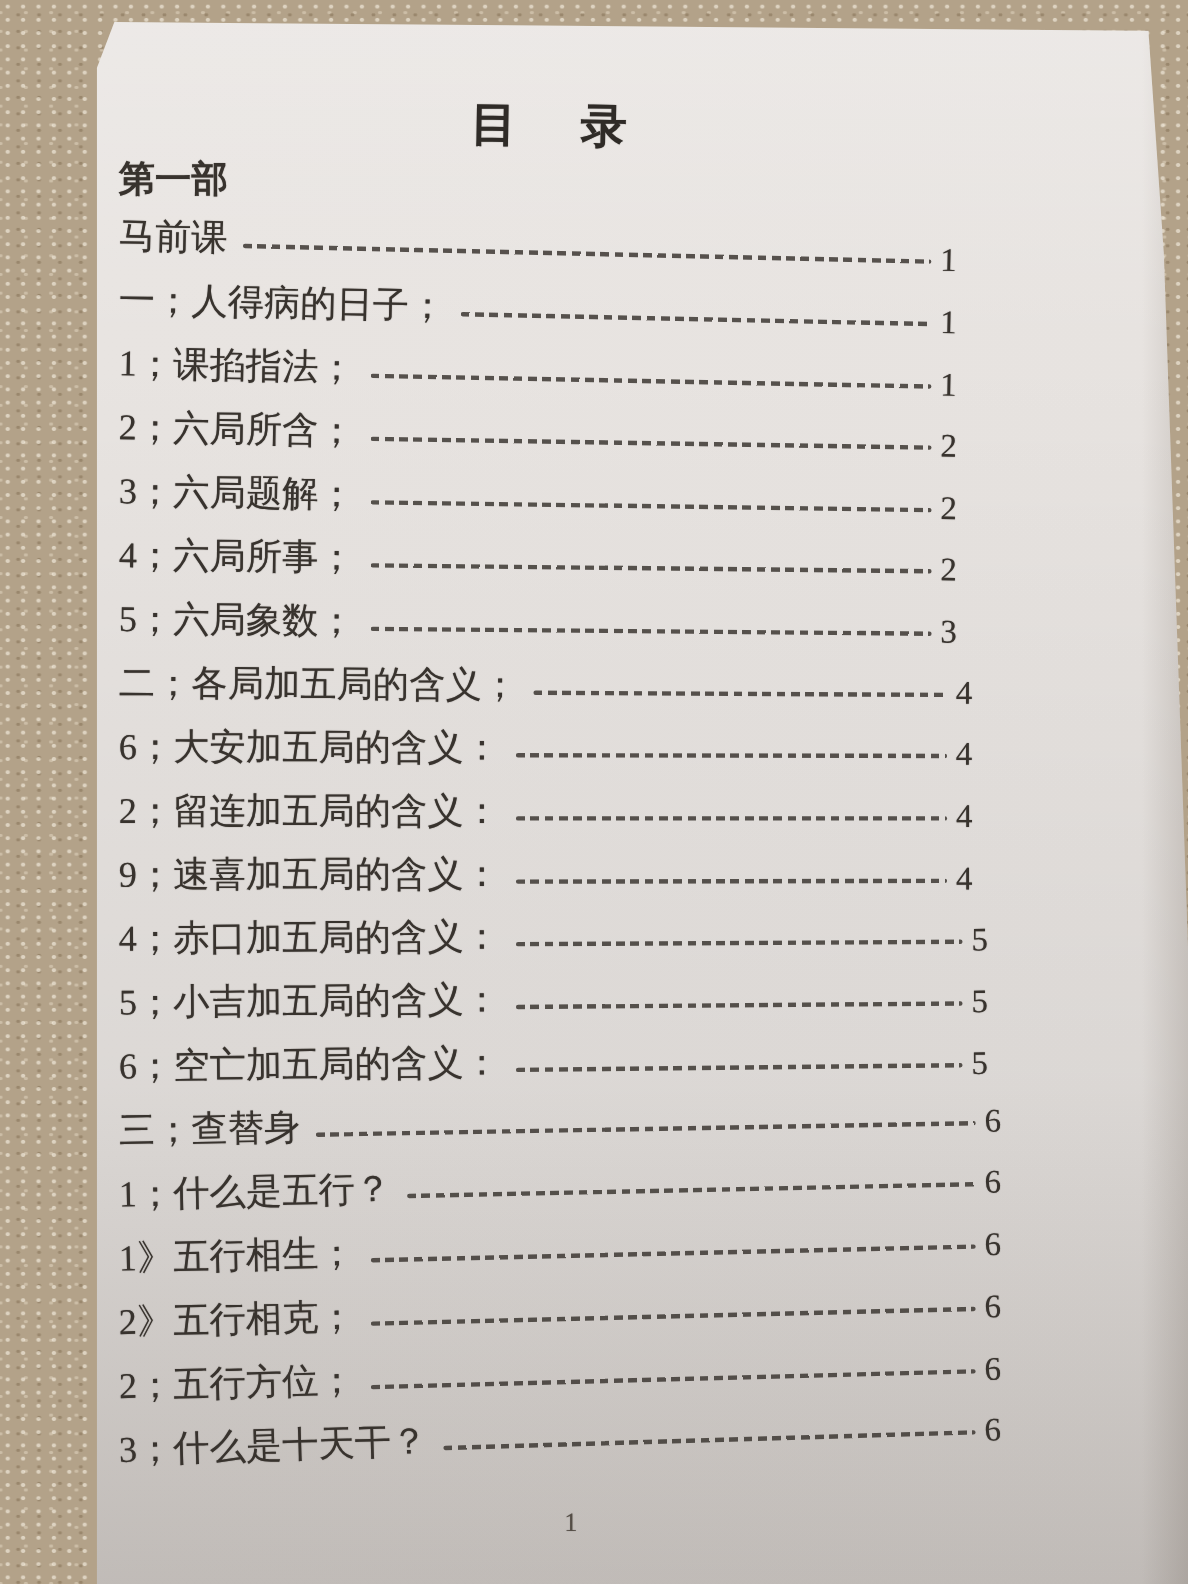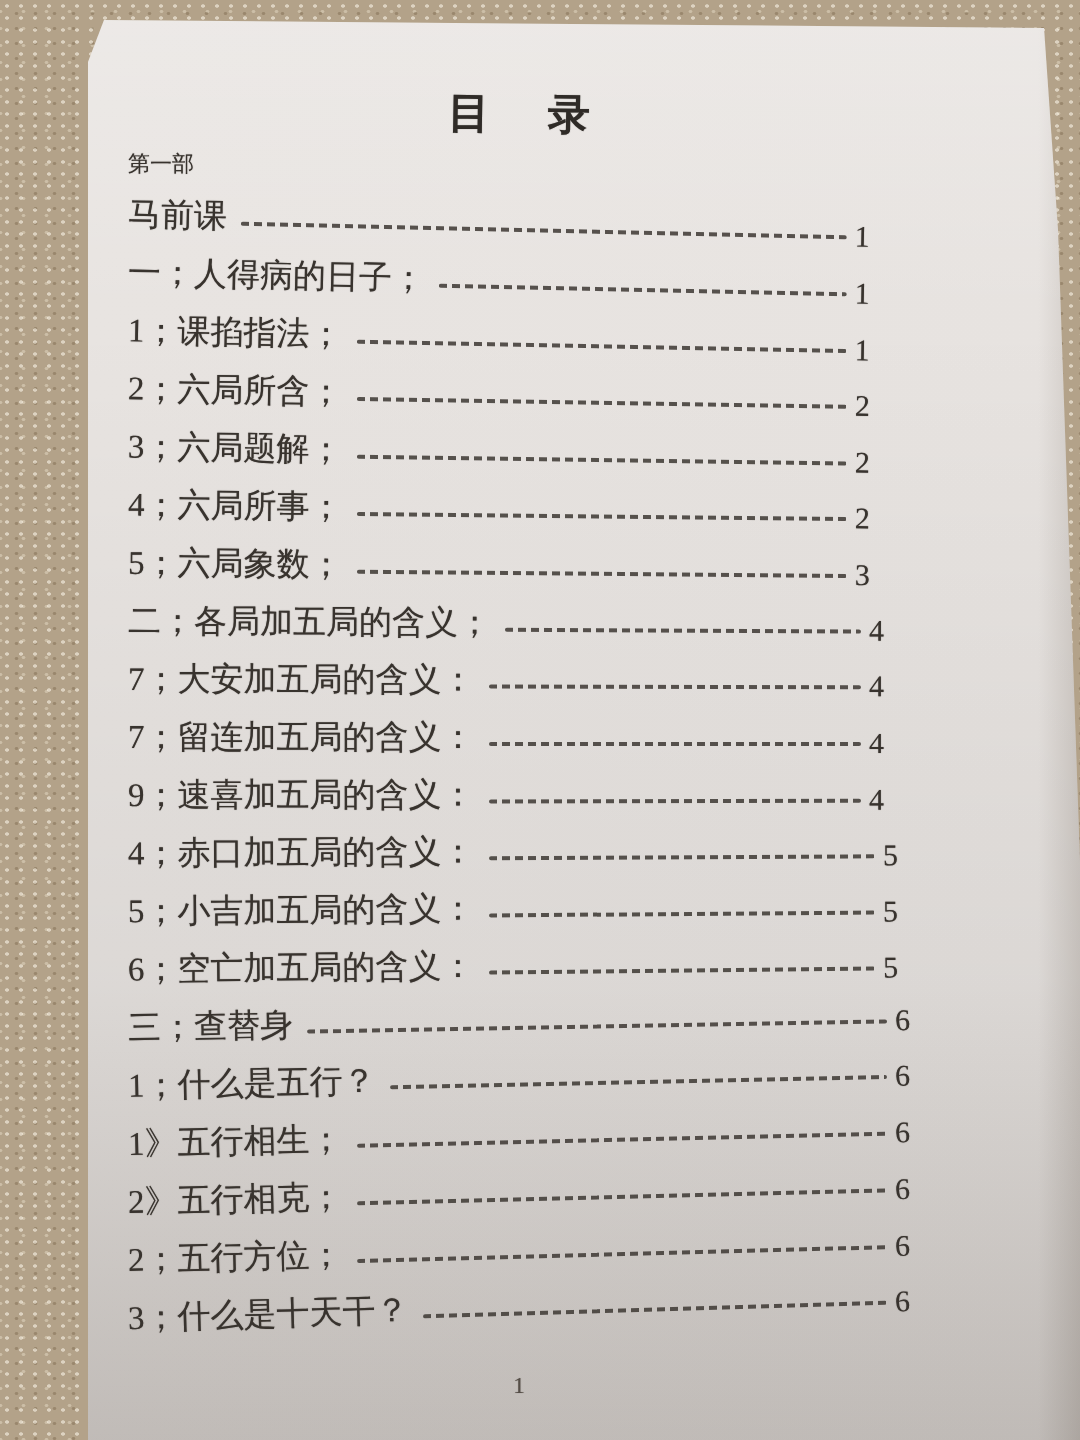--- a/index.html
+++ b/index.html
@@ -28,32 +28,32 @@
   .page{
     position:absolute;inset:0;
     clip-path:polygon(88px 62px,104px 20px,1044px 28px,1058px 230px,1080px 862px,1080px 1440px,88px 1440px);
     background-image:
       linear-gradient(180deg, rgba(255,255,255,.22) 0%, rgba(0,0,0,0) 22%, rgba(0,0,0,.05) 68%, rgba(34,25,18,.20) 100%),
       linear-gradient(270deg, rgba(118,106,94,.22) 0px, rgba(118,106,94,0) 42px),
       linear-gradient(90deg,#b9b3af 0px,#eeeceb 10px,#f3f1ef 26px,#dedad7 44px,#e8e4e1 72px,#e7e3e0 100%);
   }
   .content{
     position:absolute;left:88px;top:20px;right:0;bottom:0;
-    padding-left:40px;color:#38332e;
+    padding-left:20px;color:#38332e;
     filter:blur(.4px);
   }
   .title{
     margin-top:60px;padding-left:320px;
     font-size:42px;font-weight:700;letter-spacing:58px;
     color:#2f2b27;transform:rotate(.9deg);transform-origin:left center;
     text-shadow:0 0 1px rgba(47,43,39,.6);
     white-space:nowrap;
   }
   .part{
-    margin-top:8px;font-size:22px;line-height:40px;font-weight:400;
+    margin-top:8px;font-size:33px;line-height:40px;font-weight:700;
     text-shadow:0 0 1px rgba(56,51,46,.6);
   }
   .toc{margin-top:2px;}
   .toc-row{
     display:flex;align-items:center;height:58px;
     font-size:33px;white-space:nowrap;
     transform:rotate(var(--rot,0deg));transform-origin:40px center;
     padding-right:210px;
   }
   .toc-row .label{
@@ -146,26 +146,26 @@
         <span class="label">5；六局象数；</span>
         <span class="leader"></span>
         <span class="pnum">3</span>
       </div>
       <div class="toc-row">
         <span class="label">二；各局加五局的含义；</span>
         <span class="leader"></span>
         <span class="pnum">4</span>
       </div>
       <div class="toc-row">
-        <span class="label">7；大安加五局的含义：</span>
-        <span class="leader"></span>
-        <span class="pnum">4</span>
-      </div>
-      <div class="toc-row">
-        <span class="label">7；留连加五局的含义：</span>
+        <span class="label">6；大安加五局的含义：</span>
+        <span class="leader"></span>
+        <span class="pnum">4</span>
+      </div>
+      <div class="toc-row">
+        <span class="label">2；留连加五局的含义：</span>
         <span class="leader"></span>
         <span class="pnum">4</span>
       </div>
       <div class="toc-row">
         <span class="label">9；速喜加五局的含义：</span>
         <span class="leader"></span>
         <span class="pnum">4</span>
       </div>
       <div class="toc-row">
         <span class="label">4；赤口加五局的含义：</span>

